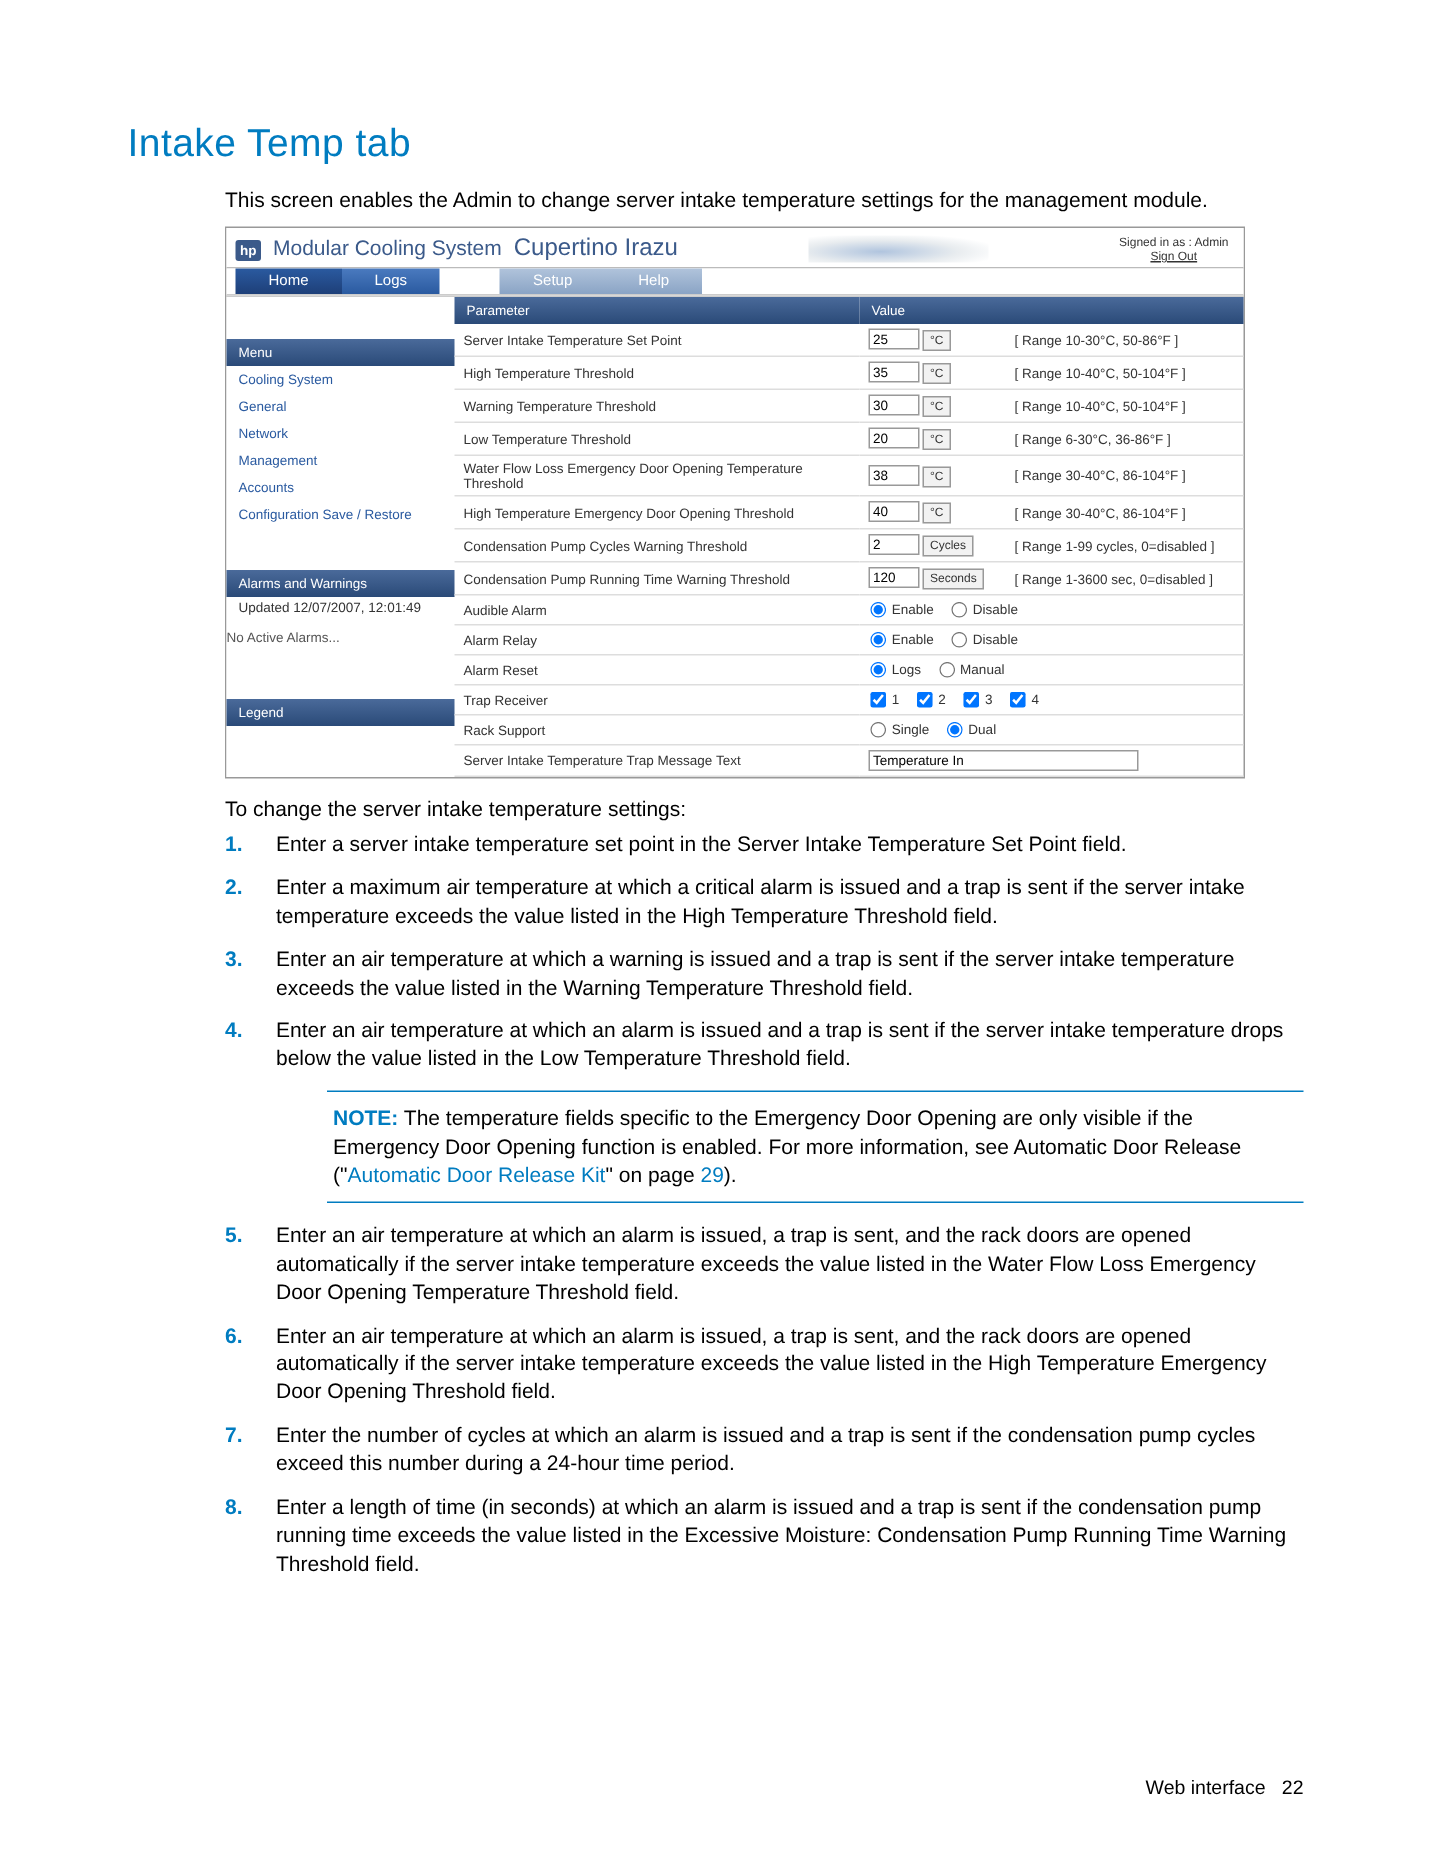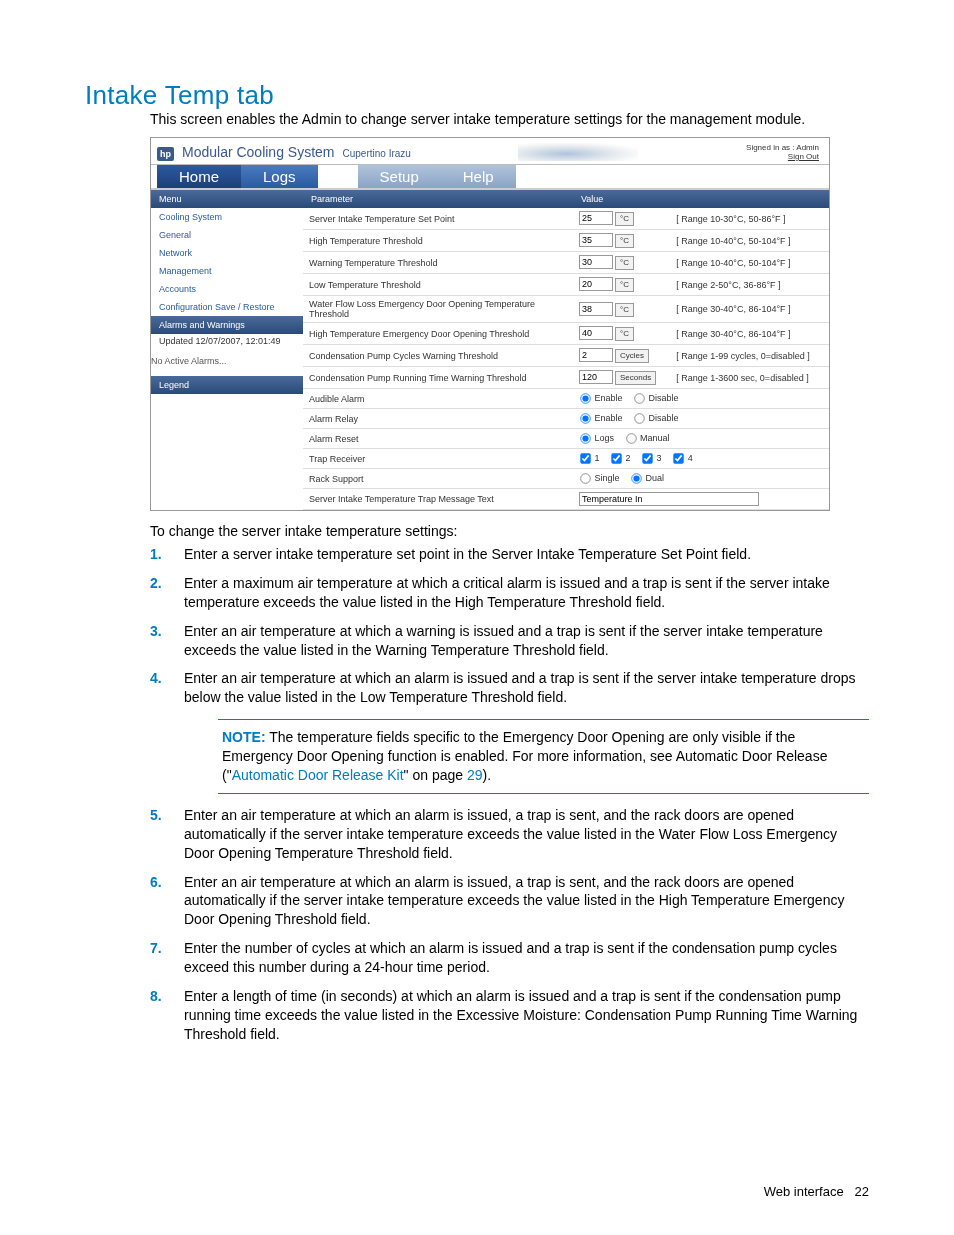--- a/index.html
+++ b/index.html
@@ -9,20 +9,21 @@
     width: 954px;
     height: 1235px;
     position: relative;
     padding: 80px 85px 0 85px;
     color: #000;
   }
   h1.page-title {
     color: #007cc0;
     font-weight: 300;
     font-size: 26px;
+    margin-bottom: 14px;
     font-family: "Futura", Arial, sans-serif;
     letter-spacing: 0.3px;
   }
   p.intro {
     margin-left: 65px;
     font-size: 14px;
     font-family: "Futura", Arial, sans-serif;
     font-weight: 300;
     margin-bottom: 10px;
   }
@@ -48,47 +49,47 @@
   }
   .brand-logo {
     background: #3b5a8a;
     color: #fff;
     font-weight: bold;
     font-size: 9px;
     padding: 2px 3px;
     border-radius: 2px;
   }
   .brand-title { color: #3b5a8a; font-size: 14px; font-weight: 500; }
-  .brand-sub   { color: #3b5a8a; font-size: 10px; }
+  .brand-sub   { color: #3b5a8a; font-size: 16px; }
   .splash { width:120px; height:18px; background: radial-gradient(ellipse at 40% 60%, #b0c4de 0%, #e8ecef 50%, #fff 80%); }
-  .signin { font-size: 8px; color: #333; text-align: right; }
+  .signin { font-size: 8px; color: #333; text-align: center; }
   .signin .out { text-decoration: underline; cursor: pointer; }
   .navtabs {
     display: flex;
     gap: 0;
     padding: 0 6px;
     background: #fff;
     border-bottom: 1px solid #ccc;
   }
   .tabgroup { display:flex; }
   .tab {
-    font-size: 15px;
+    font-size: 10px;
     color: #fff;
     padding: 3px 22px;
     text-align: center;
     cursor: pointer;
   }
   .tab.active { background: linear-gradient(#2a5aa0,#1e3f78); }
   .tab.secondary { background: linear-gradient(#4a7abf,#2a5aa0); }
   .tab.inactive { background: linear-gradient(#b0c3db,#8aa4c5); color:#fff; }
   .shot-body { display:flex; border-top:1px solid #ccc; }
   .sidebar { width: 152px; background:#fff; font-size:9px; }
   .sb-head {
     background: linear-gradient(#4a6a9a,#2a4a78);
-    color:#fff; padding:4px 8px; font-size:9px;
+    color:#fff; padding:4px 8px; font-size:9px;margin-top:28px;
   }
   .sb-item { padding: 4px 8px; color:#2a5aa0; border-bottom:0; cursor:pointer; }
   .sb-sub { padding-left: 8px; color:#333; font-size:9px; margin:2px 0; }
   .sb-sub.noalarm { text-align:left; color:#555; padding:8px 0; }
   .content { flex:1; font-size:9px; }
   .ptable { width:100%; border-collapse: collapse; }
   .ptable th {
     background: linear-gradient(#4a6a9a,#2a4a78);
     color:#fff; text-align:left; padding:4px 8px; font-weight:normal; font-size:9px;
   }
@@ -222,21 +223,21 @@
               <td class="range">[ Range 10-40°C, 50-104°F ]</td>
             </tr>
         <tr>
               <td class="param">Warning Temperature Threshold</td>
               <td><input type="text" value="30" style=""><span class="unitbox">°C</span></td>
               <td class="range">[ Range 10-40°C, 50-104°F ]</td>
             </tr>
         <tr>
               <td class="param">Low Temperature Threshold</td>
               <td><input type="text" value="20" style=""><span class="unitbox">°C</span></td>
-              <td class="range">[ Range 2-50°C, 36-86°F ]</td>
+              <td class="range">[ Range 6-30°C, 36-86°F ]</td>
             </tr>
         <tr>
               <td class="param">Water Flow Loss Emergency Door Opening Temperature Threshold</td>
               <td><input type="text" value="38" style=""><span class="unitbox">°C</span></td>
               <td class="range">[ Range 30-40°C, 86-104°F ]</td>
             </tr>
         <tr>
               <td class="param">High Temperature Emergency Door Opening Threshold</td>
               <td><input type="text" value="40" style=""><span class="unitbox">°C</span></td>
               <td class="range">[ Range 30-40°C, 86-104°F ]</td>

